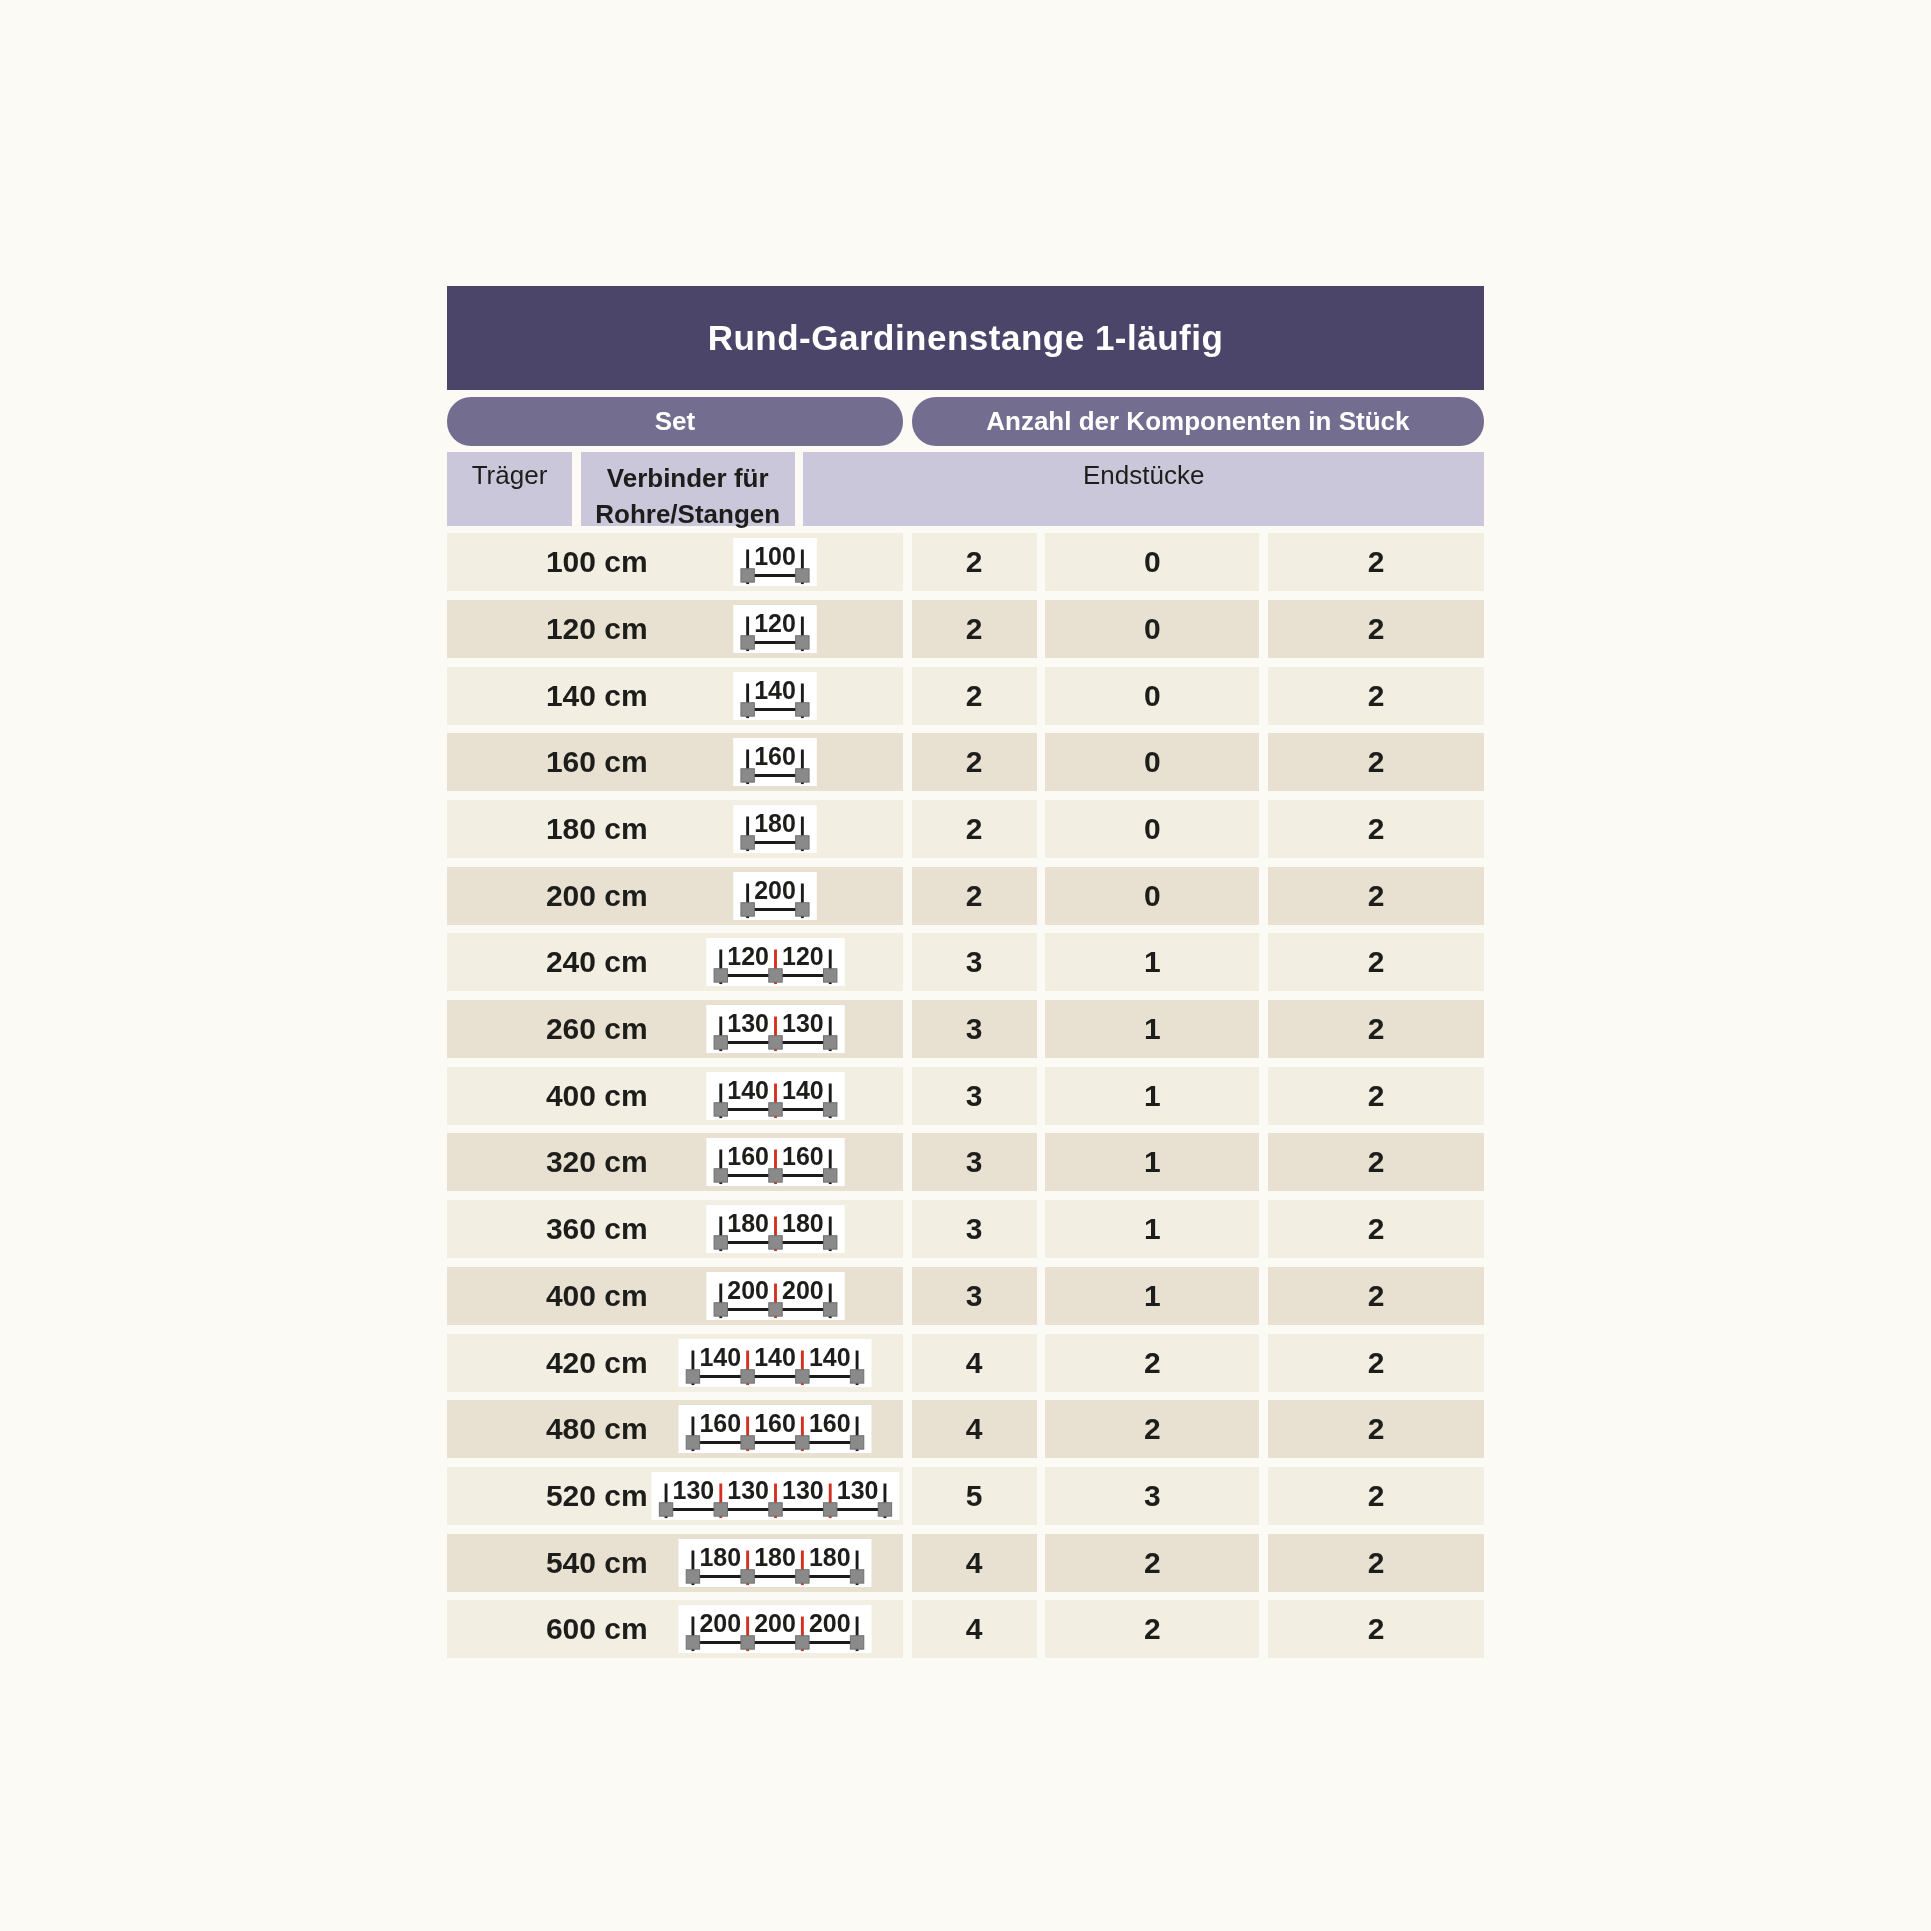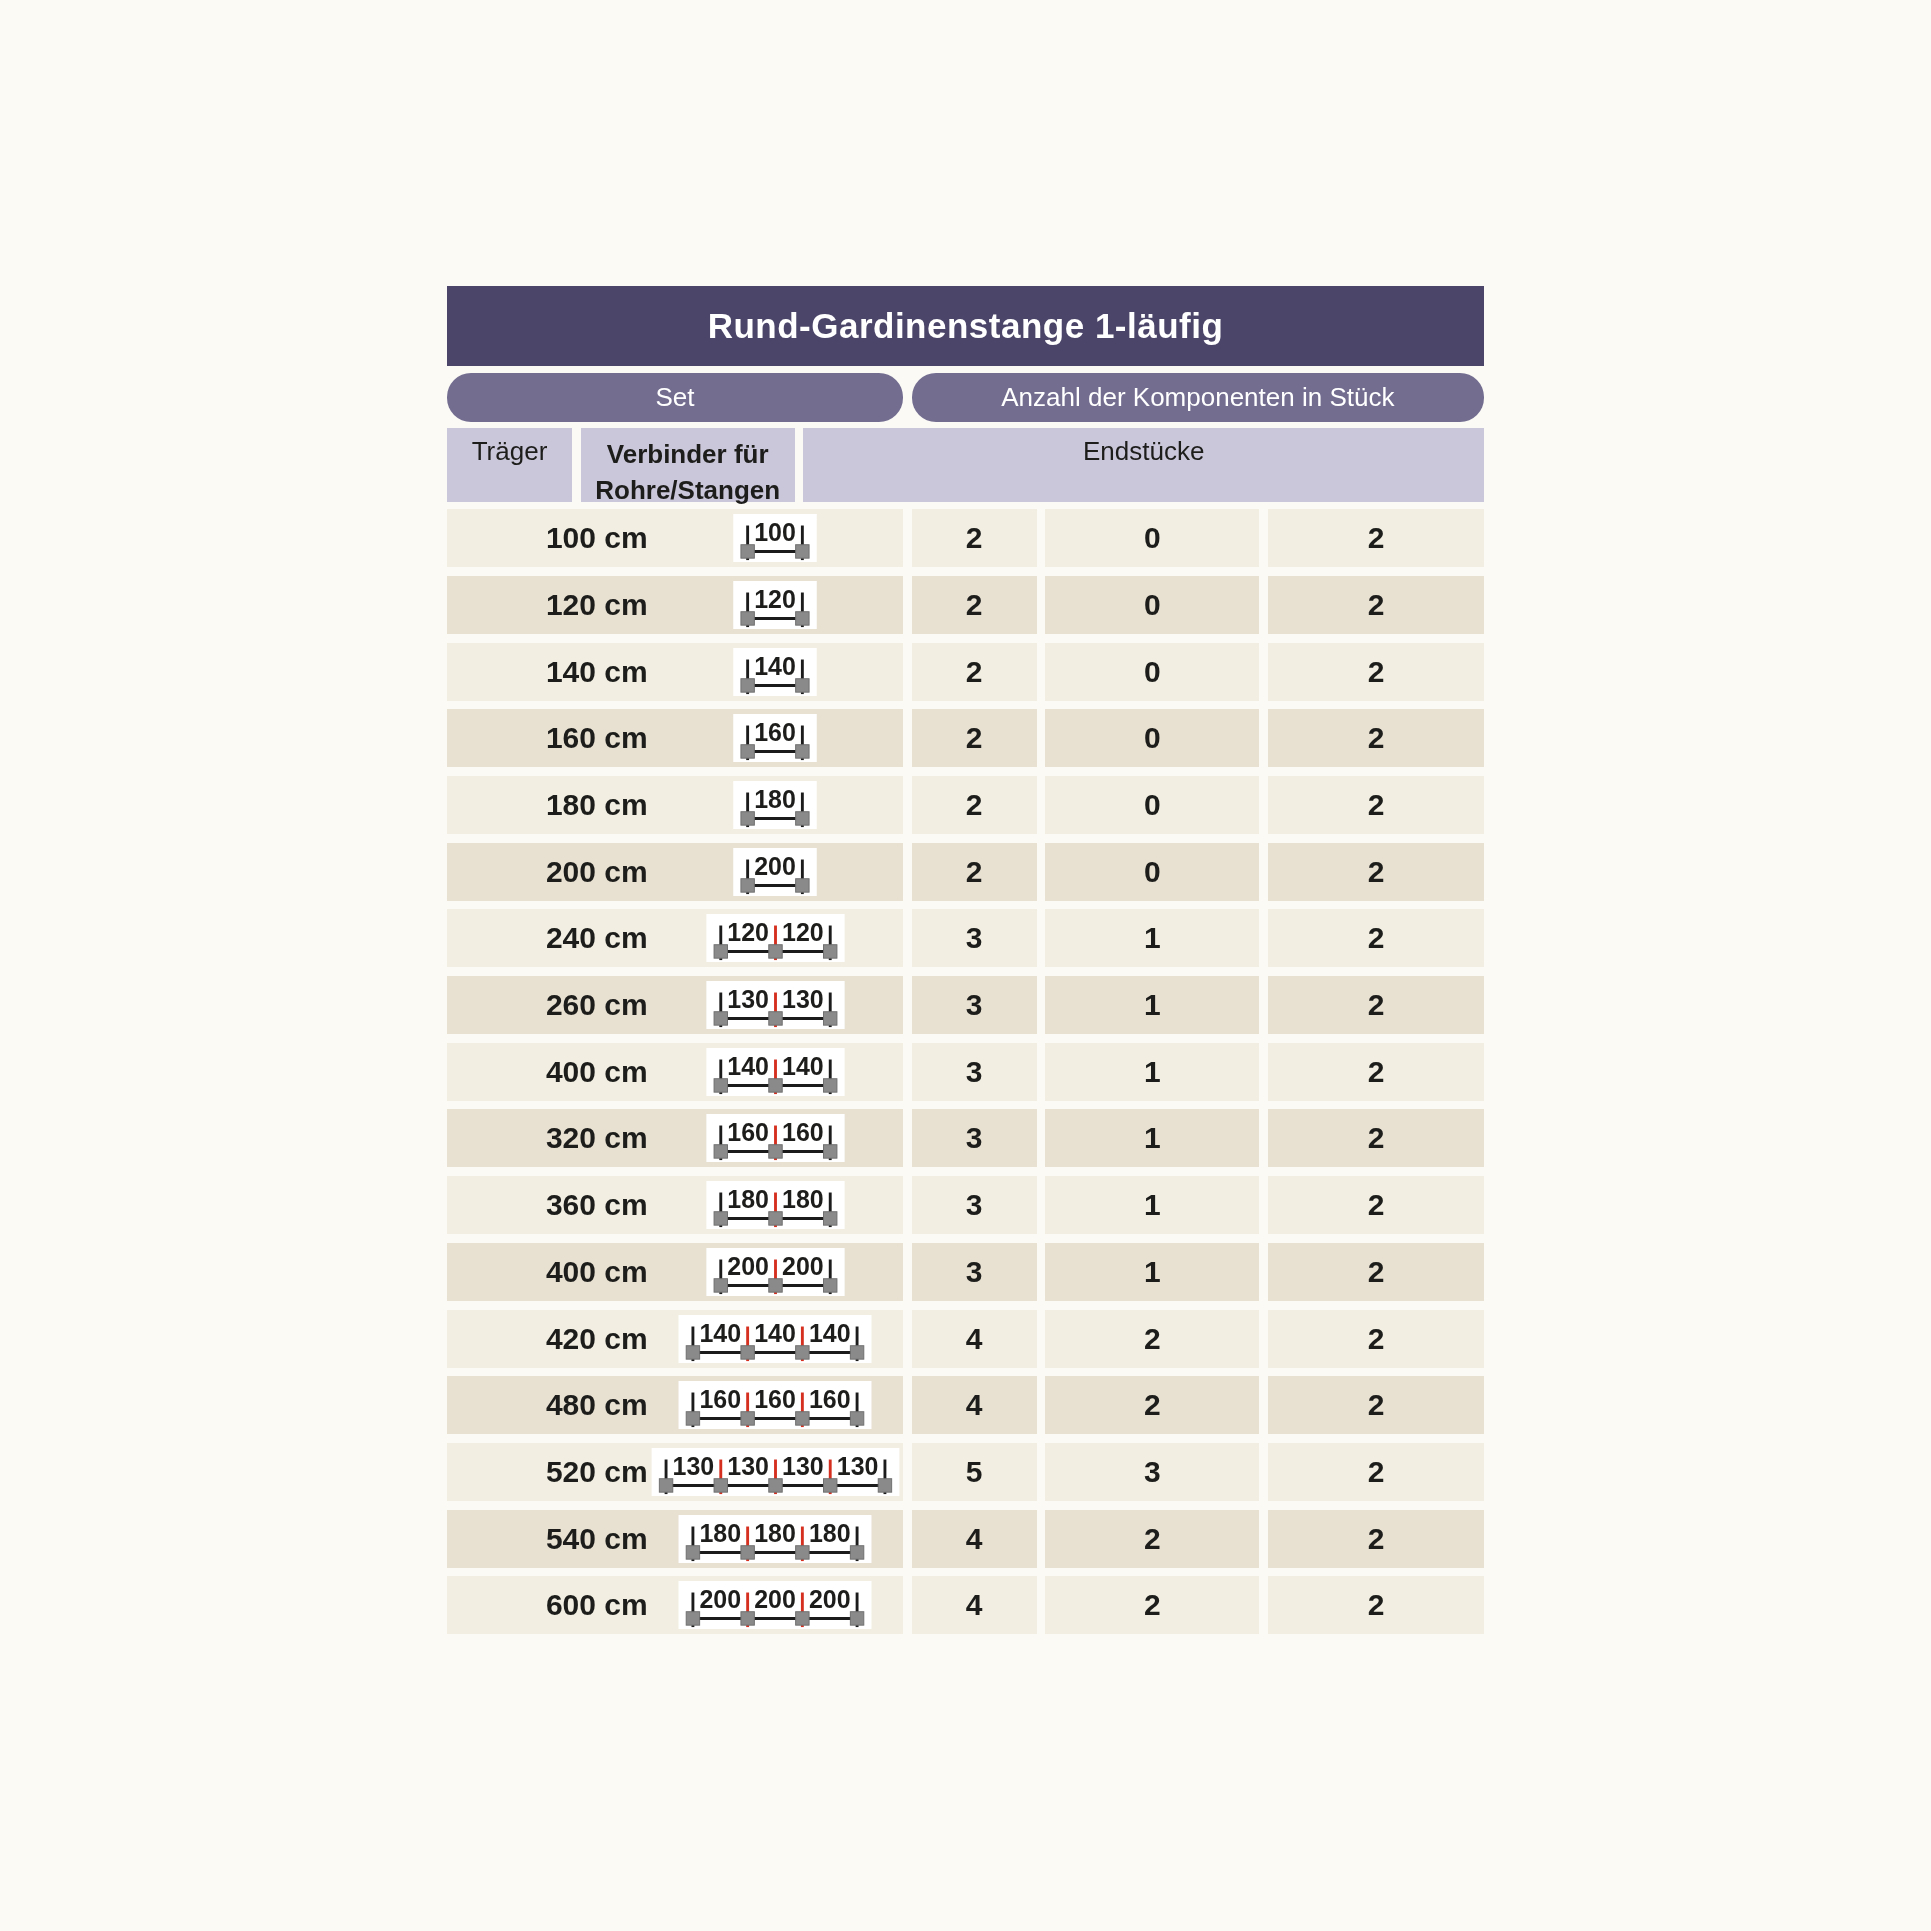--- a/index.html
+++ b/index.html
@@ -15,42 +15,42 @@
     position: relative;
     overflow: hidden;
   }
   .curtain-table {
     position: absolute;
     left: 447px;
     top: 286px;
     width: 1037px;
   }
   .title-bar {
-    height: 80px;
+    height: 104px;
     background: var(--title-bg, #4b4569);
     color: #ffffff;
     font-size: 35px;
     font-weight: bold;
     display: flex;
     align-items: center;
     justify-content: center;
     margin-bottom: 6.8px;
     letter-spacing: 0.5px;
   }
   .section-row {
     display: flex;
     gap: 8.7px;
     margin-bottom: 5.8px;
   }
   .section-cell {
     height: 49px;
     background: var(--section-bg, #736d90);
     color: #ffffff;
     font-size: 26px;
-    font-weight: normal;
+    font-weight: bold;
     display: flex;
     align-items: center;
     justify-content: center;
     border-radius: 24px;
   }
   .section-cell.set { width: 456px; }
   .section-cell.comp { flex: 1; }
 
   .colhead-row {
     display: flex;

